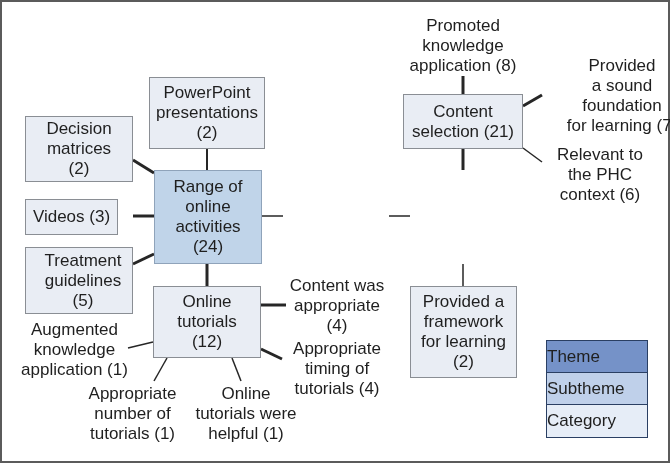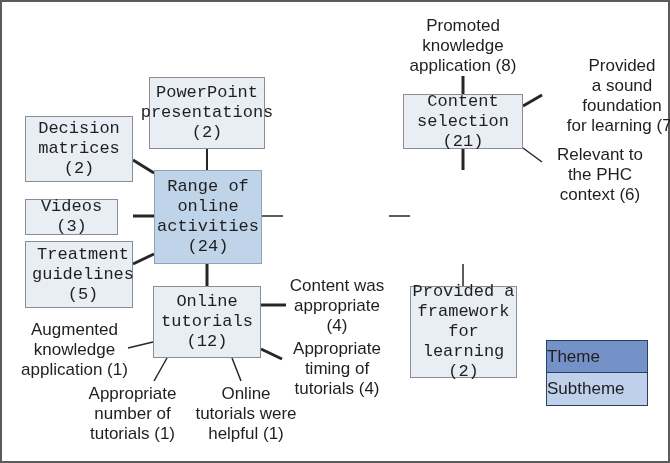--- a/index.html
+++ b/index.html
@@ -9,21 +9,21 @@
   }
   #frame {
     position: absolute; left: 0; top: 0; width: 666px; height: 459px;
     border: 2px solid #5b5b5b; background: #ffffff;
   }
   svg.links { position: absolute; left: 0; top: 0; width: 670px; height: 463px; }
   svg.links line { stroke: #262626; }
   .box {
     position: absolute; box-sizing: border-box; border: 1.5px solid #7f7f7f;
     display: flex; align-items: center; justify-content: center; text-align: center;
-    font-size: 17px; line-height: 20px; white-space: pre-line; font-family: Liberation Mono, monospace;
+    font-size: 17px; line-height: 20px; white-space: pre-line;
   }
   .theme { background: #6a92c2; border-color: #4d6f9a; font-weight: bold; }
   .subtheme { background: #c0d4e9; border-color: #8fa3ba; }
   .category { background: #e9edf4; border-color: #8a8e94; }
   .free {
     position: absolute; text-align: center; font-size: 17px; line-height: 20px;
     white-space: pre-line;
   }
   #legend {
     position: absolute; left: 546px; top: 340px; width: 100px; border: 1.5px solid #2a3f63;
@@ -81,21 +81,21 @@
   <div class="box category" style="left:149px;top:77px;width:116px;height:72px;">PowerPoint
 presentations
 (2)</div>
 
   <div class="box category" style="left:25px;top:116px;width:108px;height:66px;">Decision
 matrices
 (2)</div>
 
   <div class="box category" style="left:25px;top:199px;width:93px;height:36px;">Videos (3)</div>
 
-  <div class="box category" style="left:25px;top:241px;width:108px;height:67px;padding-left:8px;">Treatment
+  <div class="box category" style="left:25px;top:247px;width:108px;height:67px;padding-left:8px;">Treatment
 guidelines
 (5)</div>
 
   <div class="box category" style="left:153px;top:286px;width:108px;height:72px;">Online
 tutorials
 (12)</div>
 
   <div class="free" style="left:398px;top:16px;width:130px;">Promoted
 knowledge
 application (8)</div>
@@ -125,14 +125,15 @@
 number of
 tutorials (1)</div>
 
   <div class="free" style="left:188px;top:384px;width:116px;">Online
 tutorials were
 helpful (1)</div>
 
   <div id="legend">
     <div class="legend-row lg-theme">Theme</div>
     <div class="legend-row lg-subtheme">Subtheme</div>
+    <div class="legend-row lg-category">Category</div>
   </div>
 </div>
 
 </body></html>

